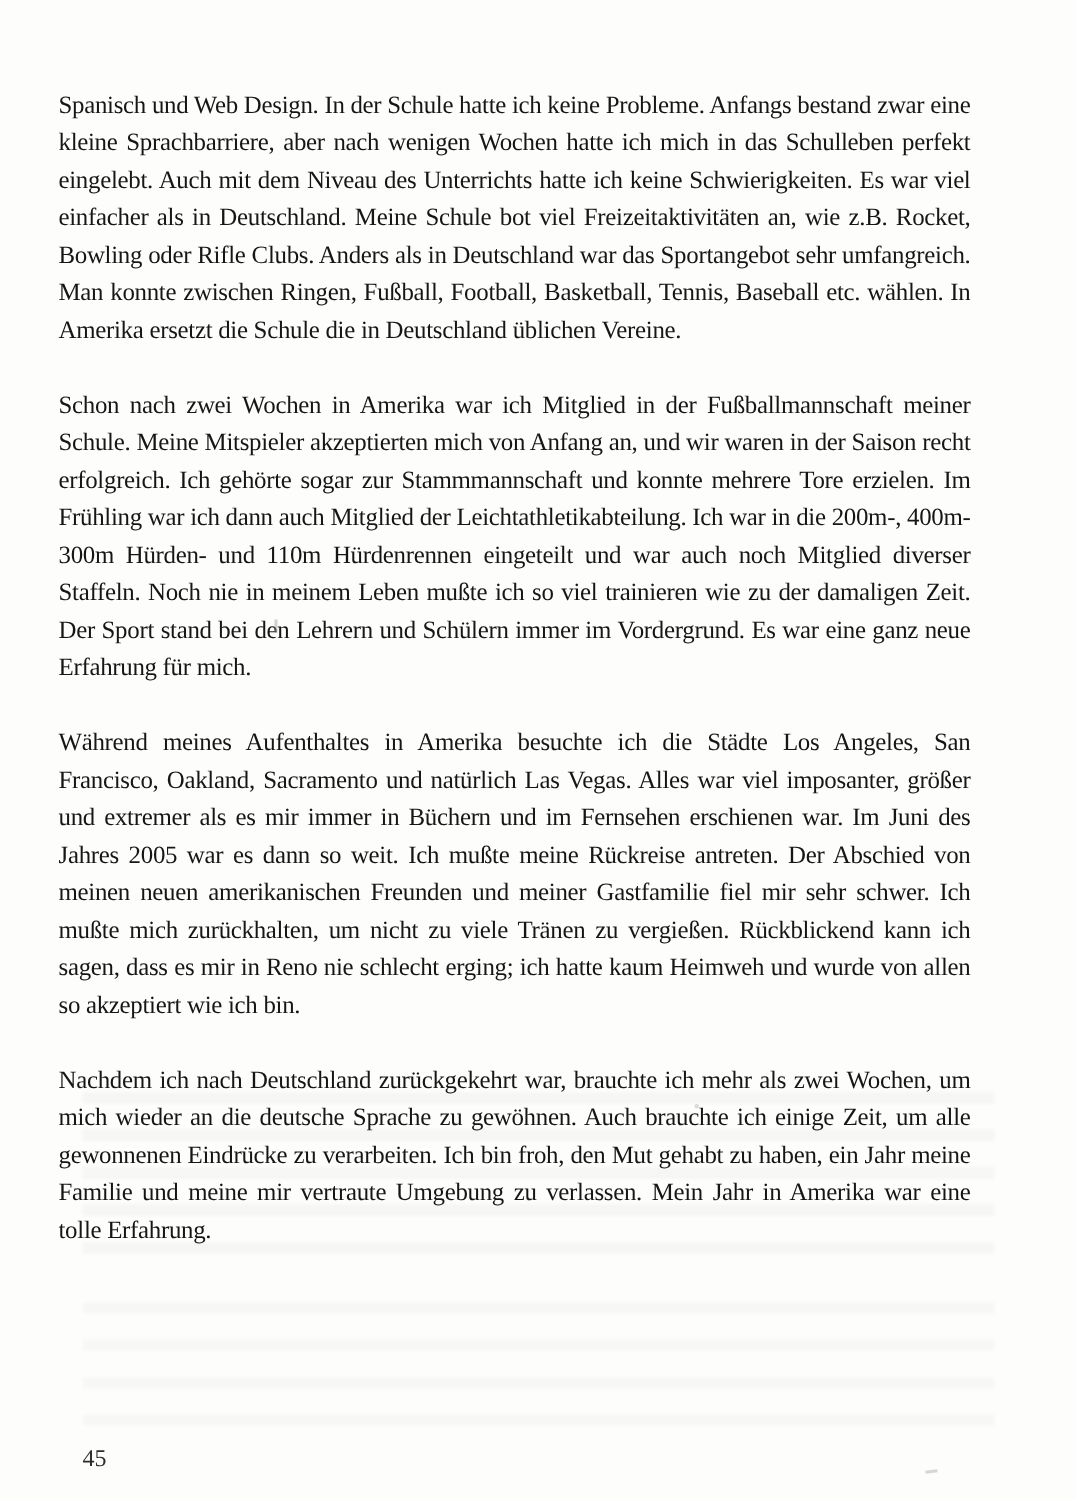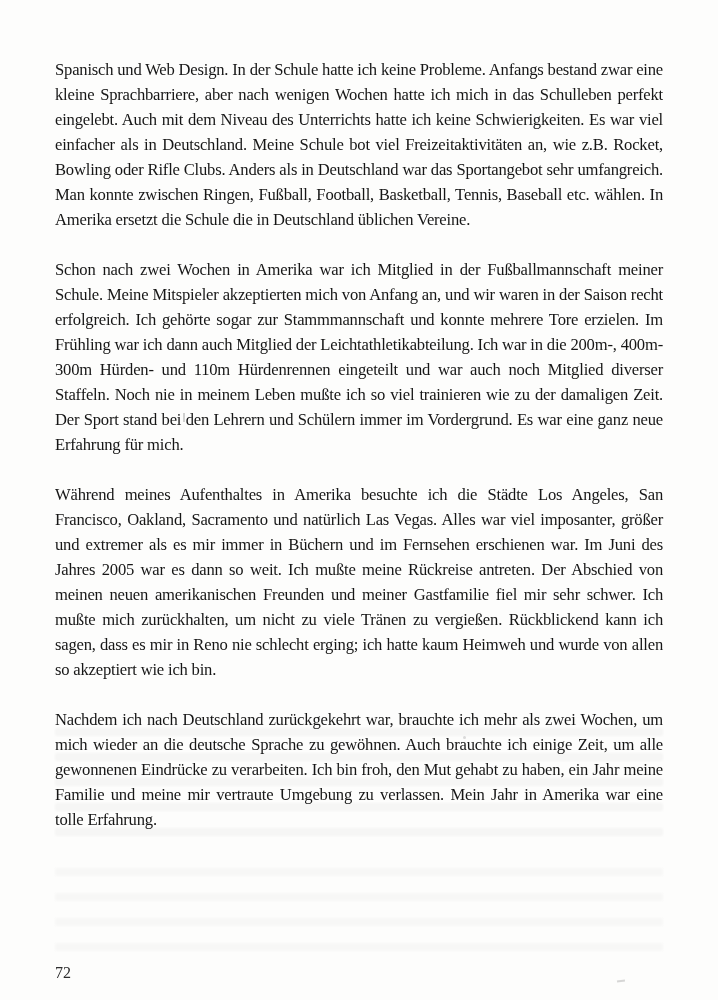--- a/index.html
+++ b/index.html
@@ -13,21 +13,21 @@
     height: 1000px;
     margin: 0 auto;
     background: #fdfdfc;
     overflow: hidden;
     font-family: "Liberation Serif", "DejaVu Serif", serif;
     color: #141414;
   }
   .text-block {
     position: absolute;
     top: 57px;
-    left: 55px;
+    left: 39px;
     width: 608px;
   }
   .text-block p {
     margin: 0 0 25px 0;
     font-size: 16.6px;
     line-height: 25px;
     letter-spacing: -0.2px;
     text-align: justify;
     color: #161616;
   }
@@ -76,15 +76,15 @@
     <p>Während meines Aufenthaltes in Amerika besuchte ich die Städte Los Angeles, San Francisco, Oakland, Sacramento und natürlich Las Vegas. Alles war viel imposanter, größer und extremer als es mir immer in Büchern und im Fernsehen erschienen war. Im Juni des Jahres 2005 war es dann so weit. Ich mußte meine Rückreise antreten. Der Abschied von meinen neuen amerikanischen Freunden und meiner Gastfamilie fiel mir sehr schwer. Ich mußte mich zurückhalten, um nicht zu viele Tränen zu vergießen. Rückblickend kann ich sagen, dass es mir in Reno nie schlecht erging; ich hatte kaum Heimweh und wurde von allen so akzeptiert wie ich bin.</p>
     <p>Nachdem ich nach Deutschland zurückgekehrt war, brauchte ich mehr als zwei Wochen, um mich wieder an die deutsche Sprache zu gewöhnen. Auch brauchte ich einige Zeit, um alle gewonnenen Eindrücke zu verarbeiten. Ich bin froh, den Mut gehabt zu haben, ein Jahr meine Familie und meine mir vertraute Umgebung zu verlassen. Mein Jahr in Amerika war eine tolle Erfahrung.</p>
   </div>
 
   <div class="ghost-bleed ghost-a"></div>
   <div class="ghost-bleed ghost-b"></div>
   <div class="speck speck-1"></div>
   <div class="speck speck-2"></div>
   <div class="speck speck-3"></div>
 
-  <div class="page-number">72</div>
+  <div class="page-number">45</div>
 
 </div>
 
 </body></html>

